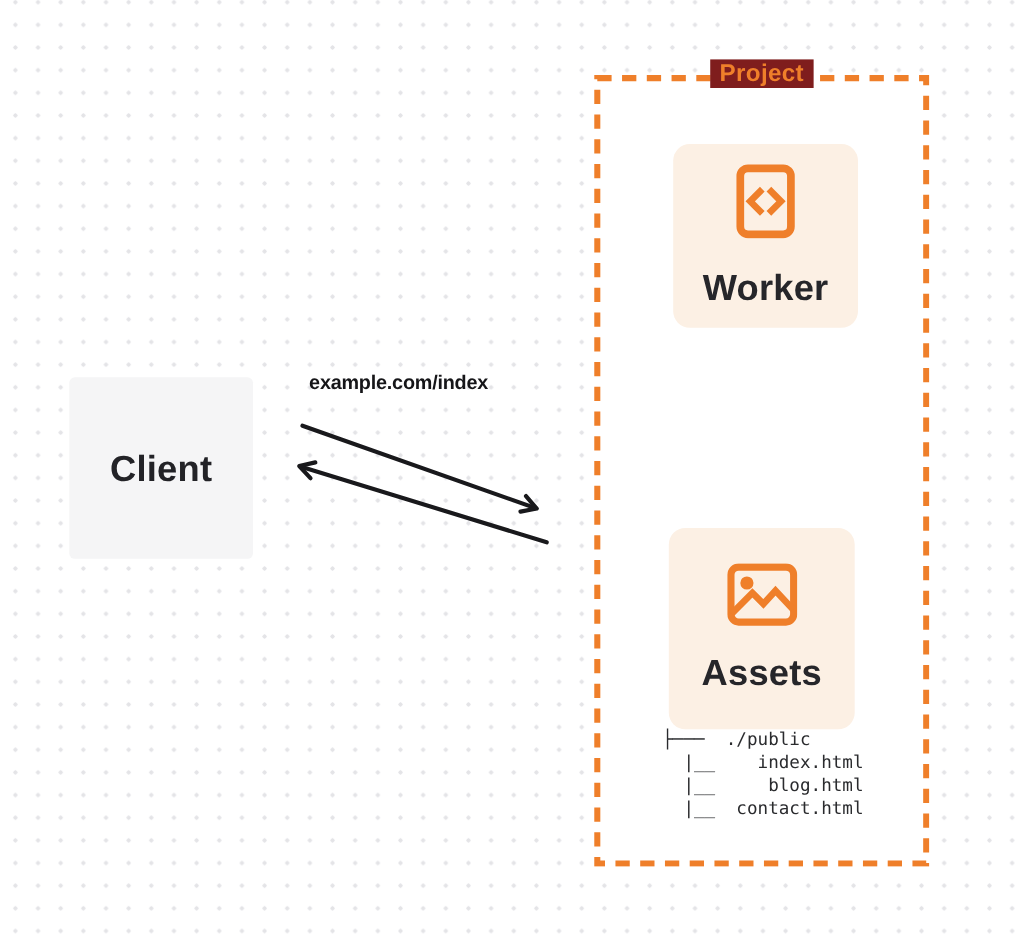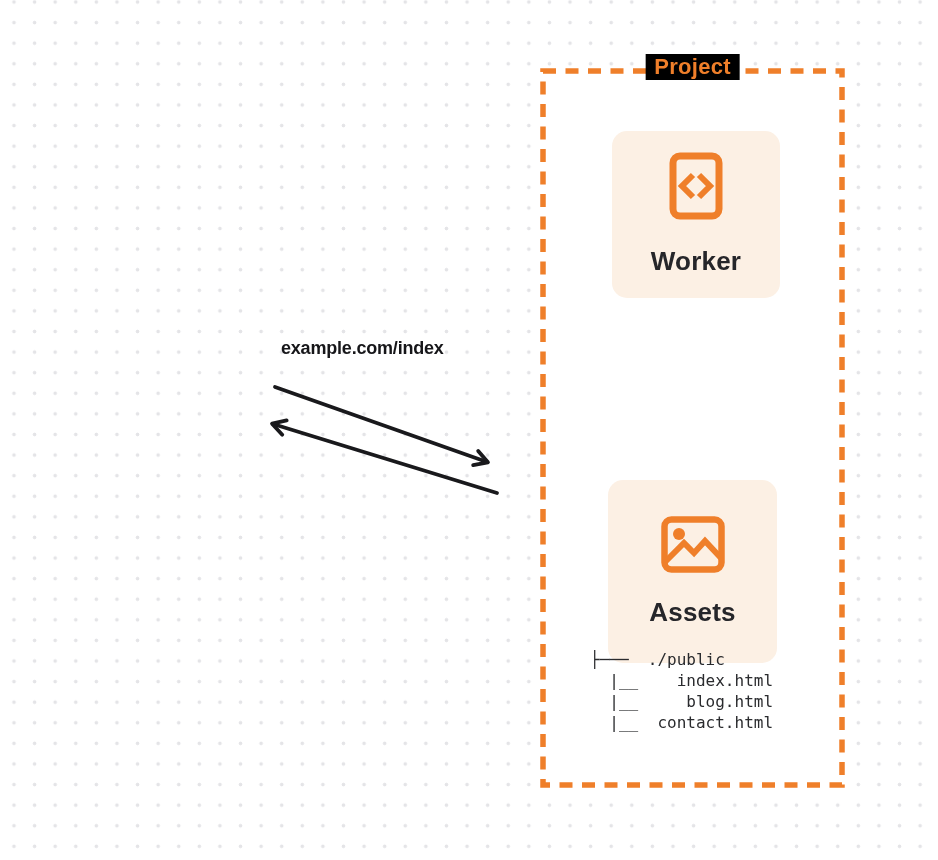--- a/index.html
+++ b/index.html
@@ -19,21 +19,21 @@
   .client-box {
     position: absolute;
     left: 63px; top: 343px;
     width: 167px; height: 165px;
     background: #f5f5f6;
     border-radius: 5px;
     display: flex; align-items: center; justify-content: center;
   }
   .node-label {
     font-weight: 700;
-    font-size: 26px;
+    font-size: 33px;
     color: #232327;
     letter-spacing: 0.2px;
   }
 
   
   .url-label {
     position: absolute;
     left: 281px; top: 338px;
     font-weight: 700;
     font-size: 18px;
@@ -49,21 +49,21 @@
     position: absolute;
     left: 540px; top: 68px;
     width: 305px; height: 720px;
     background: #ffffff;
   }
   .project-border { position: absolute; left: 0; top: 0; }
   .project-label {
     position: absolute;
     top: -14px; left: 50%;
     transform: translateX(-50%);
-    background: #000000;
+    background: #7f1d1d;
     padding: 0 9px;
     font-weight: 700;
     font-size: 22px;
     color: #ef7f2a;
     letter-spacing: 0.3px;
   }
 
   
   .card {
     position: absolute;
@@ -75,33 +75,36 @@
     justify-content: center;
   }
   .card-worker { left: 72px; top: 63px;  width: 168px; height: 167px; gap: 26px; }
   .card-assets { left: 68px; top: 412px; width: 169px; height: 183px; gap: 24px; }
   .card .node-label { color: #26262a; }
 
   
   .tree {
     position: absolute;
     left: 50px; top: 581px;
-    margin: 0;
+    margin: 12px;
     font-family: "DejaVu Sans Mono", monospace;
     font-size: 16px;
     line-height: 21px;
     color: #2a2b2e;
     white-space: pre;
   }
 </style>
 </head>
 <body>
 
 <div class="canvas">
 
+  <div class="client-box">
+    <span class="node-label">Client</span>
+  </div>
 
   <div class="url-label">example.com/index</div>
 
   <svg class="arrows" width="265" height="145" viewBox="0 0 265 145">
     <defs>
       <marker id="arrowV" markerWidth="24" markerHeight="24" refX="15" refY="10" orient="auto" markerUnits="userSpaceOnUse" overflow="visible">
         <path d="M3,2.5 L16,10 L3,17.5" fill="none" stroke="#19191c" stroke-width="3.8" stroke-linecap="round" stroke-linejoin="round"></path>
       </marker>
     </defs>
     <line x1="20" y1="19" x2="232" y2="94" stroke="#19191c" stroke-width="3.8" stroke-linecap="round" marker-end="url(#arrowV)"></line>

